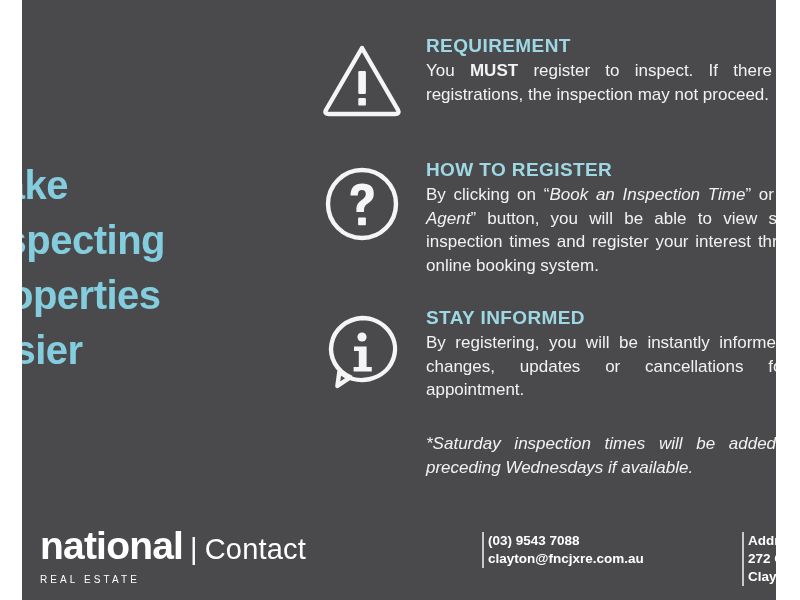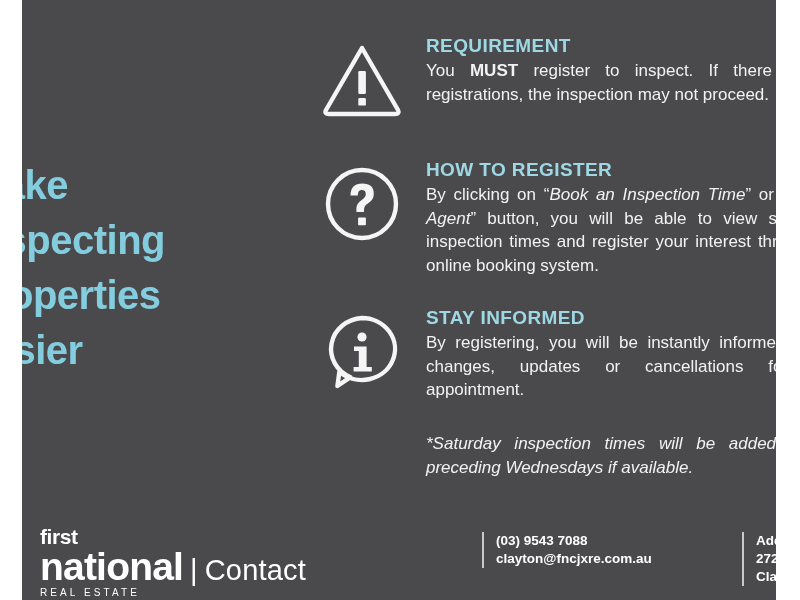--- a/index.html
+++ b/index.html
@@ -152,31 +152,31 @@
     font-size: 29px;
     font-weight: 400;
     letter-spacing: 0.2px;
     padding-bottom: 1px;
   }
   #logo-sub {
     display: block;
     font-size: 10px;
     font-weight: 400;
     letter-spacing: 3.1px;
-    margin-top: 2px;
+    margin-top: 10px;
   }
 
   .contact-block {
     position: absolute;
     top: 24px;
     color: #ffffff;
     font-size: 13.5px;
     font-weight: 700;
     line-height: 18px;
-    padding-left: 12px;
+    padding-left: 4px;
     border-left: 2px solid #c9c9c9;
     white-space: nowrap;
   }
   #contact-primary { left: 522px; }
   #contact-address { left: 782px; }
 
   
   .strip {
     position: absolute;
     top: 0;
@@ -238,21 +238,20 @@
           <div class="sec-title">STAY INFORMED</div>
           <div class="sec-body">By registering, you will be instantly informed of any changes, updates or cancellations for your appointment.</div>
         </div>
 
         <div id="footnote">*Saturday inspection times will be added on the preceding Wednesdays if available.</div>
       </div>
 
       <div id="footer">
 
         <div id="logo">
-          <span id="logo-first">first</span>
           <span id="logo-mid">
             <span id="logo-national">national</span>
             <span id="logo-pipe">|</span>
             <span id="logo-clayton">Contact</span>
           </span>
           <span id="logo-sub">REAL ESTATE</span>
         </div>
 
         <div class="contact-block" id="contact-primary">
           <div>(03) 9543 7088</div>

